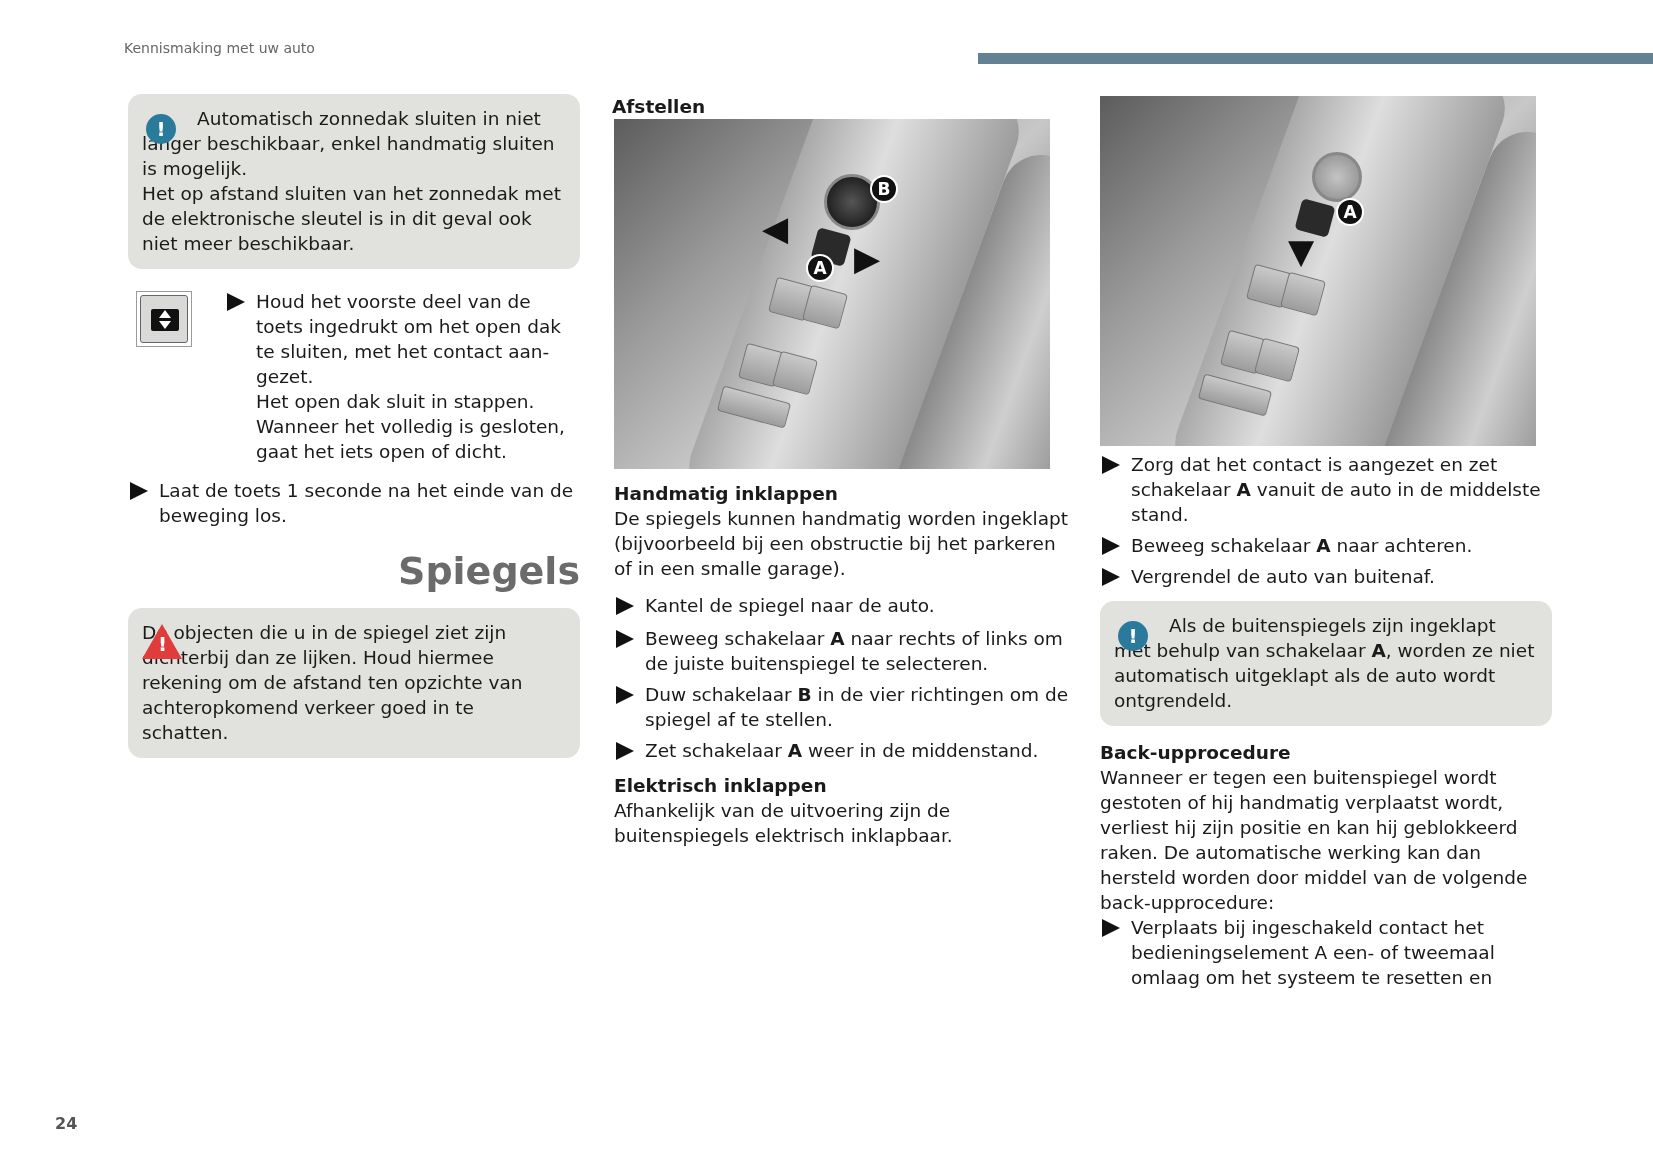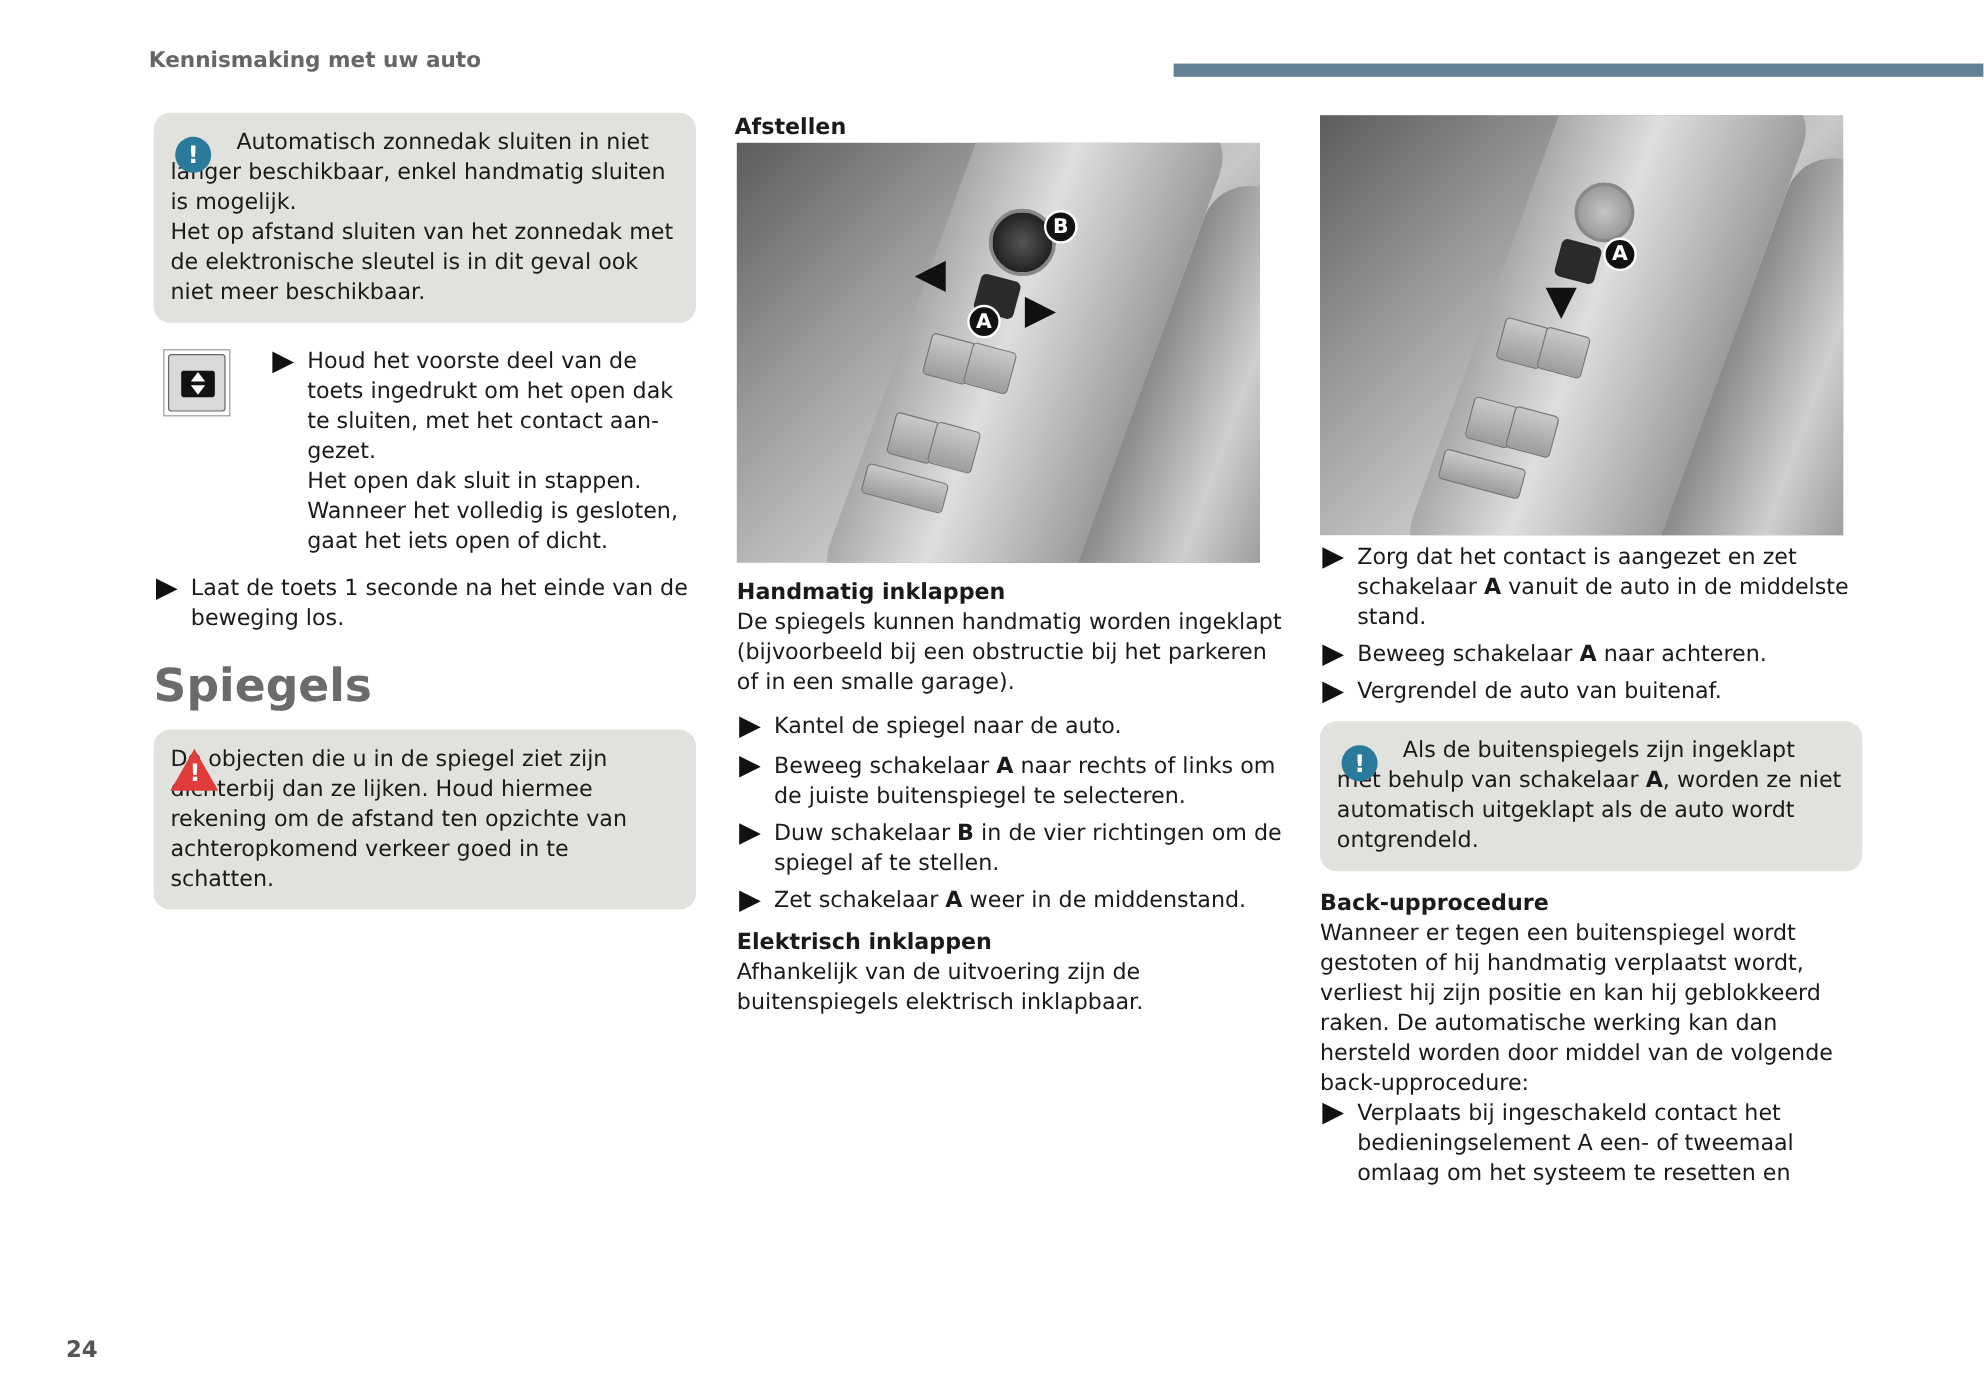--- a/index.html
+++ b/index.html
@@ -1,36 +1,36 @@
 <!DOCTYPE html>
 <html><head>
 <meta charset="utf-8">
 <style>
   * { box-sizing: border-box; margin: 0; padding: 0; }
   html, body { width: 1653px; height: 1165px; background: #ffffff; overflow: hidden; }
   body { position: relative; font-family: "DejaVu Sans", "Liberation Sans", sans-serif; color: #1a1a1a; }
 
-  .header-title { position: absolute; left: 124px; top: 40px; font-size: 18px; color: #666666; font-weight: bold; }
+  .header-title { position: absolute; left: 124px; top: 40px; font-size: 14px; color: #666666; }
   .header-bar { position: absolute; left: 978px; top: 53px; width: 675px; height: 11px; background: #628193; }
-  .page-number { position: absolute; left: 55px; top: 1114px; font-size: 19px; font-weight: bold; color: #555555; }
+  .page-number { position: absolute; left: 55px; top: 1114px; font-size: 16px; font-weight: bold; color: #555555; }
 
   .col { position: absolute; top: 94px; font-size: 18.5px; line-height: 25px; }
   .col1 { left: 128px; width: 452px; }
   .col2 { left: 614px; width: 460px; }
   .col3 { left: 1100px; width: 452px; }
 
   .note-box { background: #e1e1de; border-radius: 14px; padding: 12px 14px 13px 14px; position: relative; }
   .note-icon { position: absolute; left: 18px; top: 20px; width: 30px; height: 30px; border-radius: 50%; background: #2a7a9b; color: #fff; font-weight: bold; font-size: 20px; line-height: 30px; text-align: center; }
   .warn-icon { position: absolute; left: 14px; top: 16px; width: 0; height: 0; border-left: 20px solid transparent; border-right: 20px solid transparent; border-bottom: 35px solid #e03c3c; }
   .warn-icon span { position: absolute; left: -4px; top: 8px; color: #fff; font-weight: bold; font-size: 20px; line-height: 24px; }
 
   .bullet { position: relative; padding-left: 31px; margin-bottom: 6px; }
   .bullet::before { content: ""; position: absolute; left: 2px; top: 4px; width: 0; height: 0; border-top: 9px solid transparent; border-bottom: 9px solid transparent; border-left: 18px solid #111; }
 
-  .section-title { font-size: 38px; color: #6b6b6b; margin: 20px 0 14px 0; line-height: 46px; }
+  .section-title { font-size: 38px; color: #6b6b6b; margin: 20px 0 14px 0; line-height: 46px; text-align: right; }
   .subhead { font-weight: bold; }
 
   .key-icon { position: absolute; left: 136px; top: 291px; width: 56px; height: 56px; border: 1px solid #9a9a9a; padding: 3px; background: #fff; }
   .key-icon .inner { width: 100%; height: 100%; background: #d9d9d7; border: 1px solid #666; border-radius: 3px; position: relative; }
   .key-icon .black { position: absolute; left: 10px; top: 13px; width: 28px; height: 22px; background: #111; border-radius: 2px; }
   .key-icon .up { position: absolute; left: 8px; top: 1px; border-left: 6px solid transparent; border-right: 6px solid transparent; border-bottom: 8px solid #fff; }
   .key-icon .down { position: absolute; left: 8px; top: 12px; border-left: 6px solid transparent; border-right: 6px solid transparent; border-top: 8px solid #fff; }
 
   .photo { position: relative; overflow: hidden; background: linear-gradient(135deg, #5c5c5c 0%, #9a9a9a 30%, #c8c8c8 55%, #8c8c8c 75%, #b5b5b5 100%); }
   .photo .panel { position: absolute; border-radius: 40px; background: linear-gradient(90deg, #a9a9a9, #dedede 40%, #9c9c9c); transform: rotate(20deg); }

